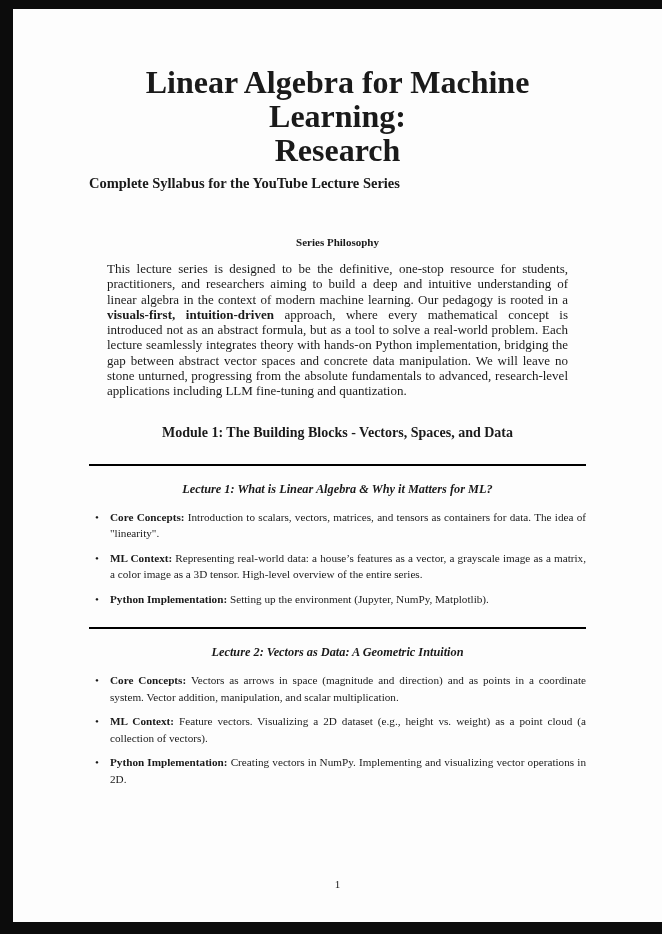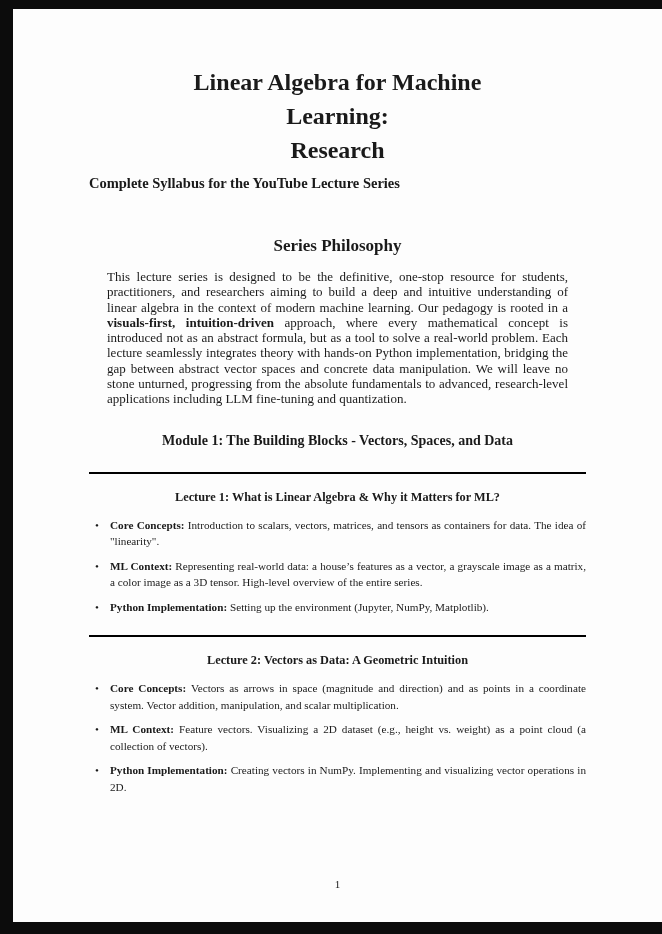--- a/index.html
+++ b/index.html
@@ -13,34 +13,34 @@
   }
   .page {
     position:absolute; left:13px; top:9px; right:0; bottom:12px;
     background:#fdfdfd;
     padding:0 76px;
   }
   .doc-title {
     margin-top:56px;
     text-align:center;
     font-weight:bold;
-    font-size:24px;
+    font-size:32px;
     line-height:34px;
   }
   .subtitle {
     margin-top:8px;
     text-align:left;
     font-weight:bold;
     font-size:14.5px;
   }
   .sec-head {
     margin-top:44px;
     text-align:center;
     font-weight:bold;
-    font-size:17px;
+    font-size:11px;
   }
   .philosophy {
     margin:13px 18px 0 18px;
     text-align:justify;
     font-size:13px;
     line-height:15.3px;
   }
   .module-head {
     margin-top:22px;
     text-align:center;
@@ -51,20 +51,21 @@
   .rule {
     height:2px;
     background:#000;
     margin-top:20px;
   }
   .lec-head {
     margin-top:16px;
     text-align:center;
     font-weight:bold;
     font-size:12.3px;
+    font-style:italic;
   }
   ul.bullets {
     list-style:none;
     margin-top:12px;
   }
   ul.bullets li {
     position:relative;
     padding-left:21px;
     margin-bottom:8px;
     font-size:11.2px;

